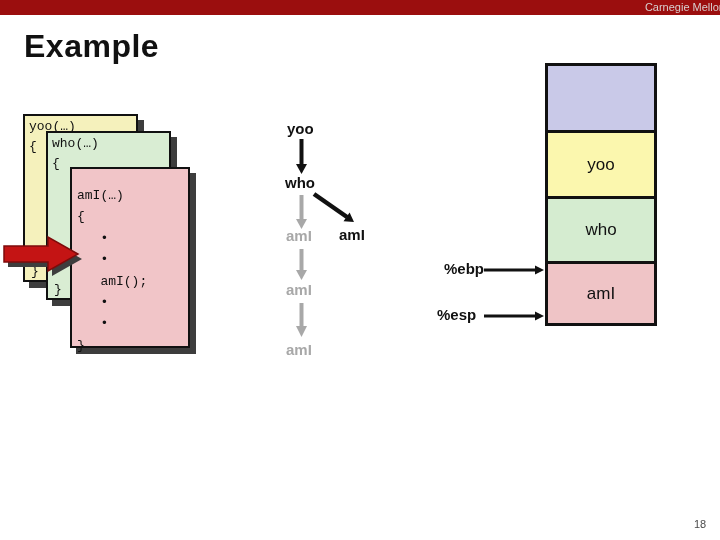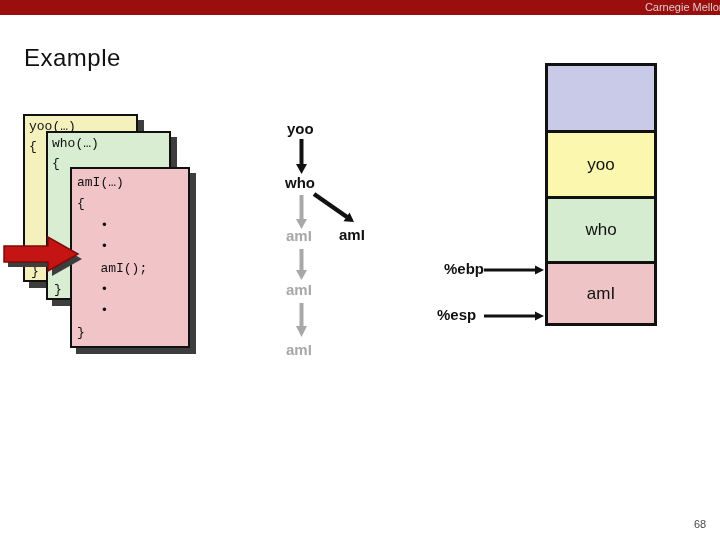--- a/index.html
+++ b/index.html
@@ -4,32 +4,32 @@
 <style>
   html,body{margin:0;padding:0;background:#888;}
   .slide{
     position:relative; width:720px; height:540px; background:#ffffff;
     overflow:hidden; font-family:"Liberation Sans",sans-serif;
   }
   
   .banner{position:absolute;top:0;left:0;width:720px;height:15px;background:#9B0E0E;overflow:hidden;}
   .banner-text{position:absolute;top:1px;right:-5px;font-size:11px;color:#D8CFCF;white-space:nowrap;}
   
-  .title{position:absolute;left:24px;top:44px;font-size:24px;font-weight:normal;color:#111;letter-spacing:.5px;}
+  .title{position:absolute;left:24px;top:28px;font-size:32px;font-weight:bold;color:#111;letter-spacing:.5px;}
   
   .codebox{
     position:absolute;border:2px solid #111;box-shadow:6px 6px 0 #3d3d3d;
     font-family:"Liberation Mono","DejaVu Sans Mono",monospace;font-size:13px;color:#111;
   }
   .codebox pre{margin:0;padding:1px 4px;white-space:pre;line-height:20px;font-family:inherit;font-size:inherit;}
   .code-close{position:absolute;left:6px;bottom:1px;line-height:14px;}
   #box-yoo{left:23px;top:114px;width:111px;height:164px;background:#F5F1BC;z-index:1;}
   #box-who{left:46px;top:131px;width:121px;height:165px;background:#D9EDD3;z-index:2;}
   #box-amI{left:70px;top:167px;width:116px;height:177px;background:#F1C5C8;z-index:3;}
-  #box-amI pre{padding:3px 5px;line-height:21.4px;}
+  #box-amI pre{padding:16px 5px;line-height:21.4px;}
   
   .red-arrow{position:absolute;left:2px;top:234px;z-index:4;}
   
   .cc{position:absolute;font-size:15px;font-weight:bold;color:#111;white-space:nowrap;}
   .cc.gray{color:#A8A8A8;}
   #cc-yoo{left:287px;top:120px;}
   #cc-who{left:285px;top:174px;}
   #cc-amI1{left:286px;top:227px;}
   #cc-amIr{left:339px;top:226px;}
   #cc-amI2{left:286px;top:281px;}
@@ -124,15 +124,15 @@
 
   <div class="reg" id="reg-ebp">%ebp</div>
   <div class="reg" id="reg-esp">%esp</div>
   <svg class="reg-arrows" width="66" height="70" viewBox="0 0 66 70">
     <line x1="2" y1="15" x2="53" y2="15" stroke="#111" stroke-width="3"></line>
     <polygon points="53,10.5 53,19.5 62,15" fill="#111"></polygon>
     <line x1="2" y1="61" x2="53" y2="61" stroke="#111" stroke-width="3"></line>
     <polygon points="53,56.5 53,65.5 62,61" fill="#111"></polygon>
   </svg>
 
-  <div class="page-num">68</div>
+  <div class="page-num">18</div>
 
 </div>
 
 </body></html>

